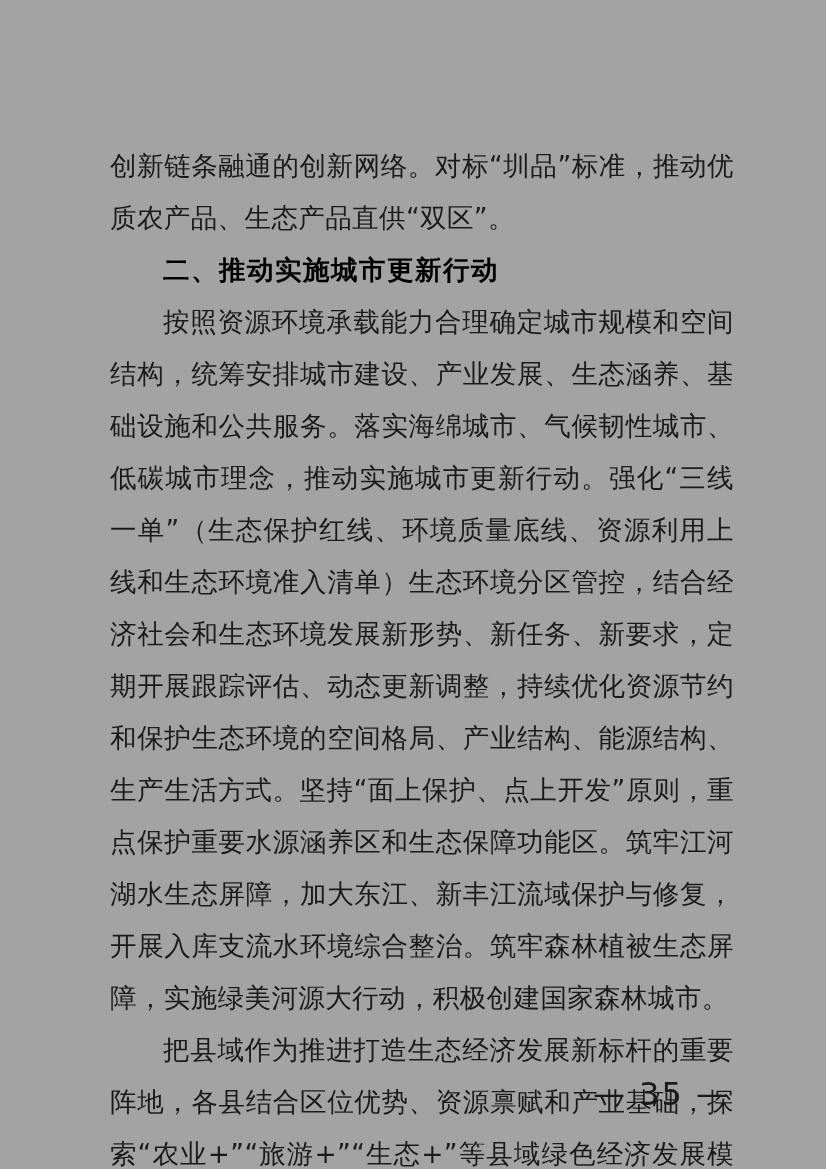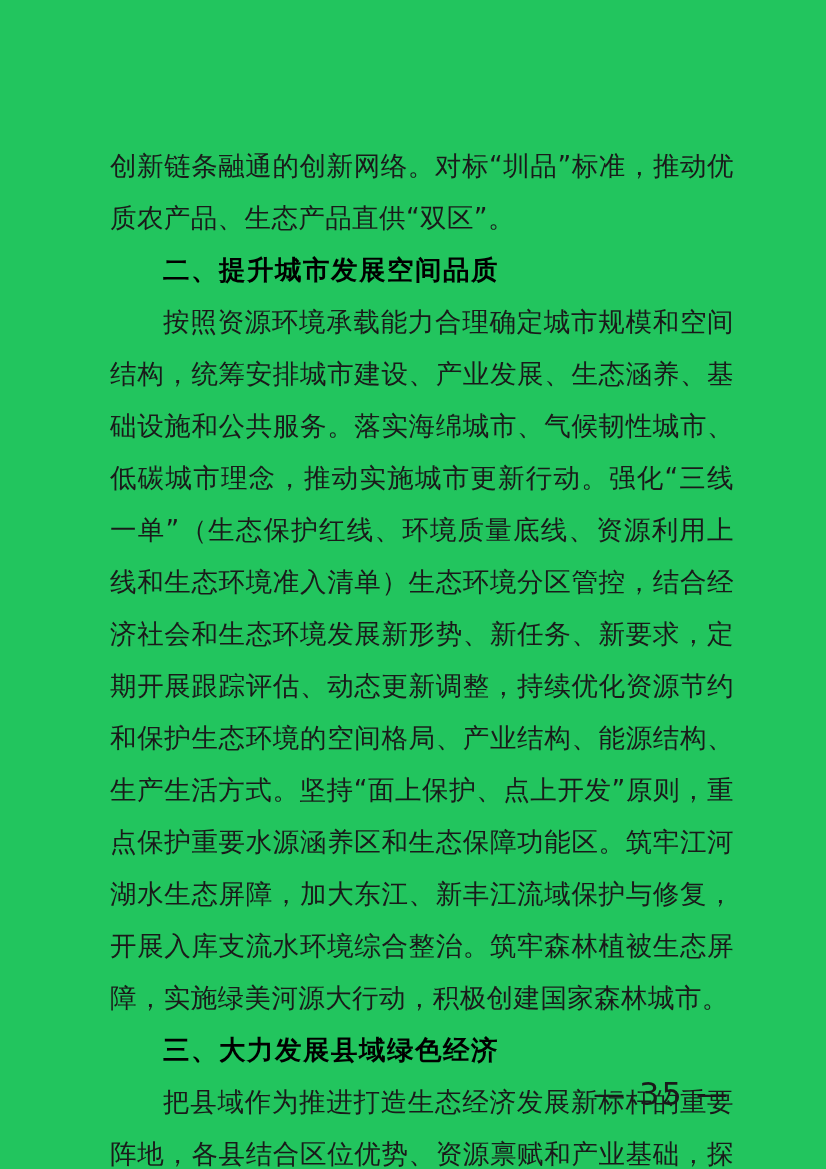--- a/index.html
+++ b/index.html
@@ -16,21 +16,21 @@
     overflow: hidden;
   }
   .page {
     position: absolute;
     left: 0;
     top: 0;
     width: 826px;
     height: 1169px;
     box-sizing: border-box;
     padding: 140px 92px 60px 110px;
-    background: #22c55e;
+    background: #a3a3a3;
   }
   .doc-body {
     font-size: 26.5px;
     line-height: 52px;
     letter-spacing: 0.4px;
     text-align: justify;
     text-justify: inter-ideograph;
     color: #1a1a1a;
   }
   p {
@@ -56,19 +56,18 @@
     letter-spacing: 2px;
     color: #1a1a1a;
   }
 </style>
 </head>
 <body>
 
 <div class="page">
   <div class="doc-body">
     <p class="para cont">创新链条融通的创新网络。对标“圳品”标准，推动优质农产品、生态产品直供“双区”。</p>
-    <p class="heading">二、提升城市发展空间品质</p>
+    <p class="heading">二、推动实施城市更新行动</p>
     <p class="para">按照资源环境承载能力合理确定城市规模和空间结构，统筹安排城市建设、产业发展、生态涵养、基础设施和公共服务。落实海绵城市、气候韧性城市、低碳城市理念，推动实施城市更新行动。强化“三线一单”（生态保护红线、环境质量底线、资源利用上线和生态环境准入清单）生态环境分区管控，结合经济社会和生态环境发展新形势、新任务、新要求，定期开展跟踪评估、动态更新调整，持续优化资源节约和保护生态环境的空间格局、产业结构、能源结构、生产生活方式。坚持“面上保护、点上开发”原则，重点保护重要水源涵养区和生态保障功能区。筑牢江河湖水生态屏障，加大东江、新丰江流域保护与修复，开展入库支流水环境综合整治。筑牢森林植被生态屏障，实施绿美河源大行动，积极创建国家森林城市。</p>
-    <p class="heading">三、大力发展县域绿色经济</p>
     <p class="para">把县域作为推进打造生态经济发展新标杆的重要阵地，各县结合区位优势、资源禀赋和产业基础，探索“农业+”“旅游+”“生态+”等县域绿色经济发展模式。东源县谋划建设好产业园区，打造河源市滨江新城。和平县加快福和产业转移工业园建设，</p>
   </div>
   <div class="footer">— 35 —</div>
 </div>
 
 </body></html>

